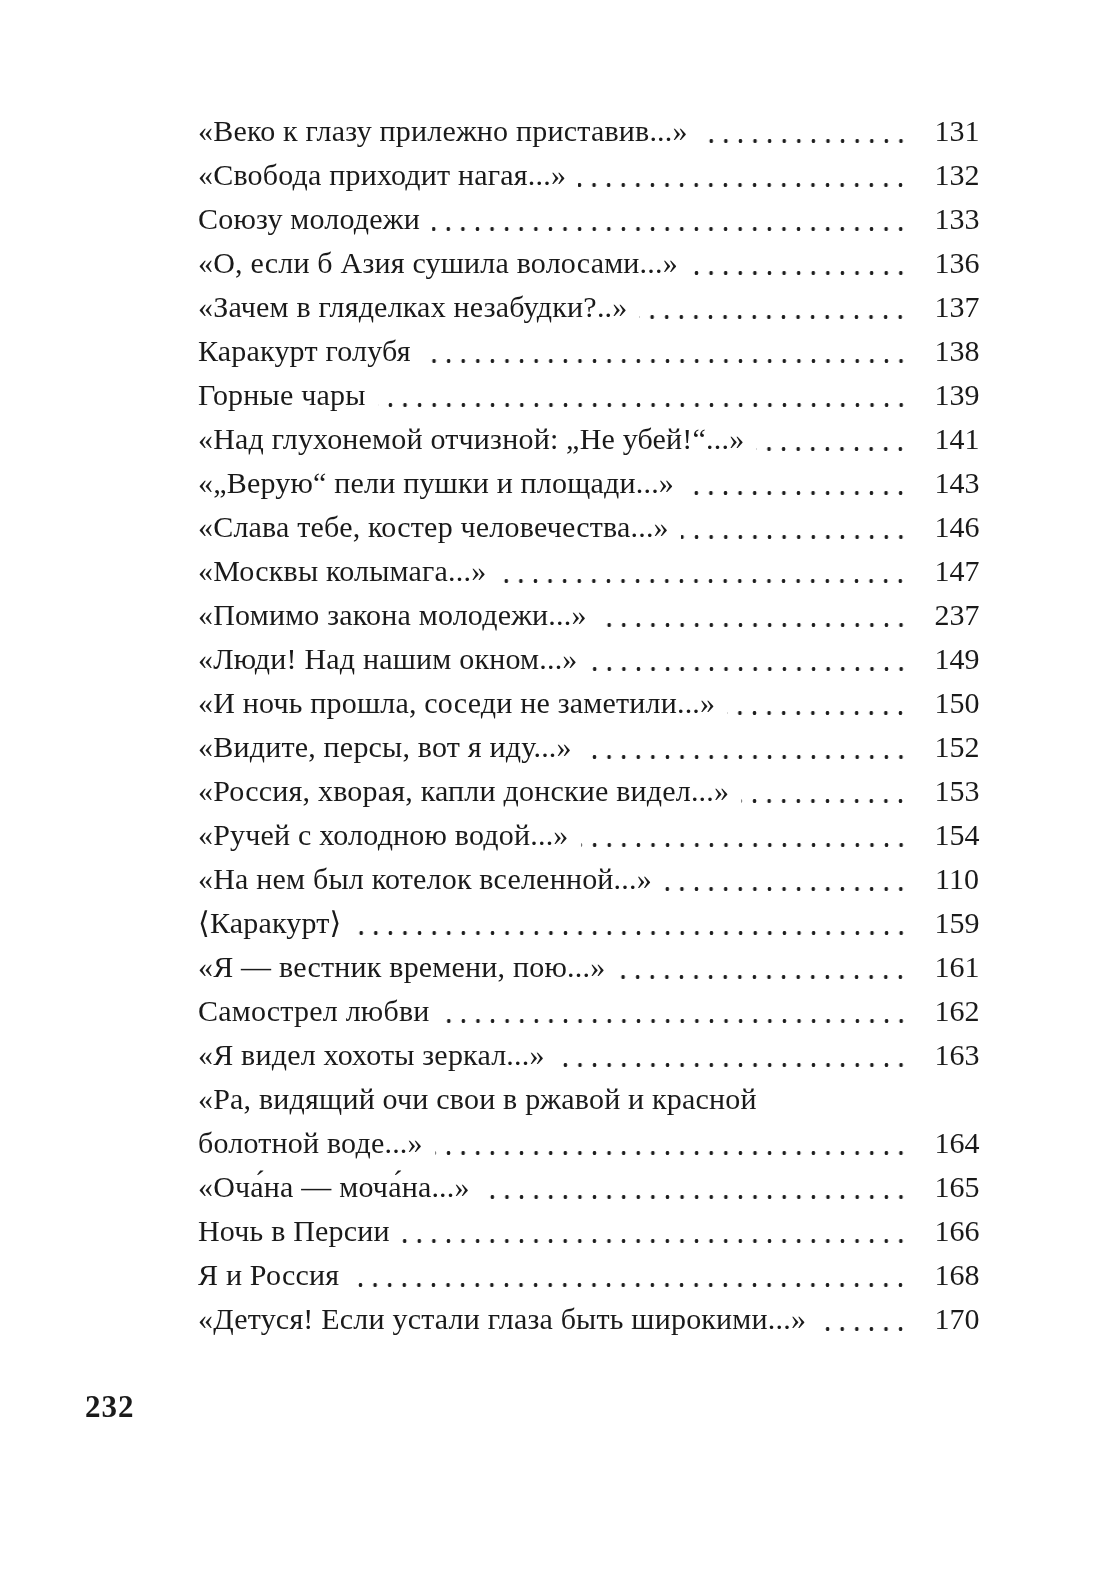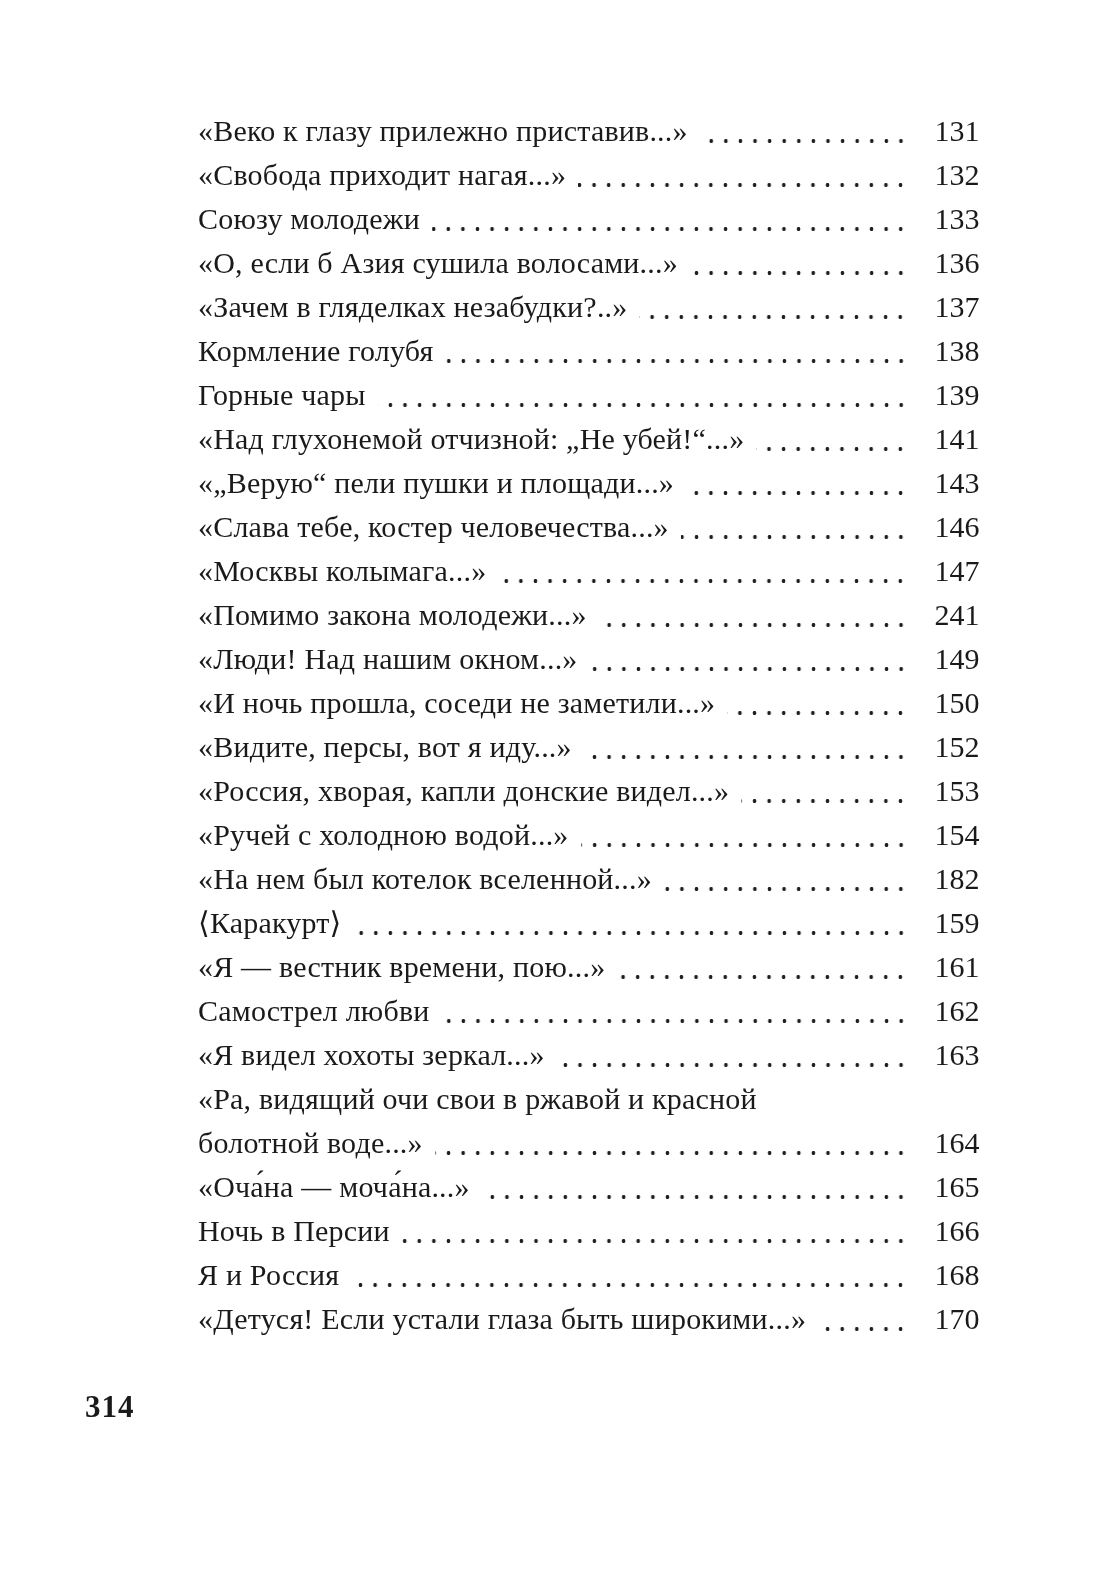--- a/index.html
+++ b/index.html
@@ -58,21 +58,21 @@
     line-height: 44px;
     font-size: 31px;
     font-weight: bold;
     letter-spacing: 1px;
   }
 </style>
 </head>
 <body>
 
 <div class="page">
-  <div class="folio">314</div>
+  <div class="folio">232</div>
   <div class="toc" id="toc">
       <div class="row">
         <span class="t">«Веко к глазу прилежно приставив...»</span>
         <span class="leader"></span>
         <span class="pg">131</span>
       </div>
       <div class="row">
         <span class="t">«Свобода приходит нагая...»</span>
         <span class="leader"></span>
         <span class="pg">132</span>
@@ -86,21 +86,21 @@
         <span class="t">«О, если б Азия сушила волосами...»</span>
         <span class="leader"></span>
         <span class="pg">136</span>
       </div>
       <div class="row">
         <span class="t">«Зачем в гляделках незабудки?..»</span>
         <span class="leader"></span>
         <span class="pg">137</span>
       </div>
       <div class="row">
-        <span class="t">Кормление голубя</span>
+        <span class="t">Каракурт голубя</span>
         <span class="leader"></span>
         <span class="pg">138</span>
       </div>
       <div class="row">
         <span class="t">Горные чары</span>
         <span class="leader"></span>
         <span class="pg">139</span>
       </div>
       <div class="row">
         <span class="t">«Над глухонемой отчизной: „Не убей!“...»</span>
@@ -118,21 +118,21 @@
         <span class="pg">146</span>
       </div>
       <div class="row">
         <span class="t">«Москвы колымага...»</span>
         <span class="leader"></span>
         <span class="pg">147</span>
       </div>
       <div class="row">
         <span class="t">«Помимо закона молодежи...»</span>
         <span class="leader"></span>
-        <span class="pg">241</span>
+        <span class="pg">237</span>
       </div>
       <div class="row">
         <span class="t">«Люди! Над нашим окном...»</span>
         <span class="leader"></span>
         <span class="pg">149</span>
       </div>
       <div class="row">
         <span class="t">«И ночь прошла, соседи не заметили...»</span>
         <span class="leader"></span>
         <span class="pg">150</span>
@@ -148,21 +148,21 @@
         <span class="pg">153</span>
       </div>
       <div class="row">
         <span class="t">«Ручей с холодною водой...»</span>
         <span class="leader"></span>
         <span class="pg">154</span>
       </div>
       <div class="row">
         <span class="t">«На нем был котелок вселенной...»</span>
         <span class="leader"></span>
-        <span class="pg">182</span>
+        <span class="pg">110</span>
       </div>
       <div class="row">
         <span class="t">⟨Каракурт⟩</span>
         <span class="leader"></span>
         <span class="pg">159</span>
       </div>
       <div class="row">
         <span class="t">«Я — вестник времени, пою...»</span>
         <span class="leader"></span>
         <span class="pg">161</span>

